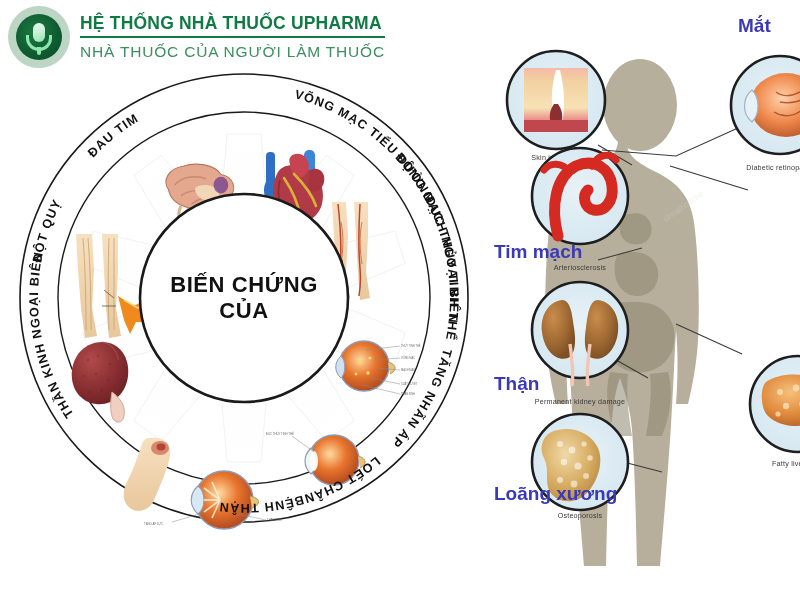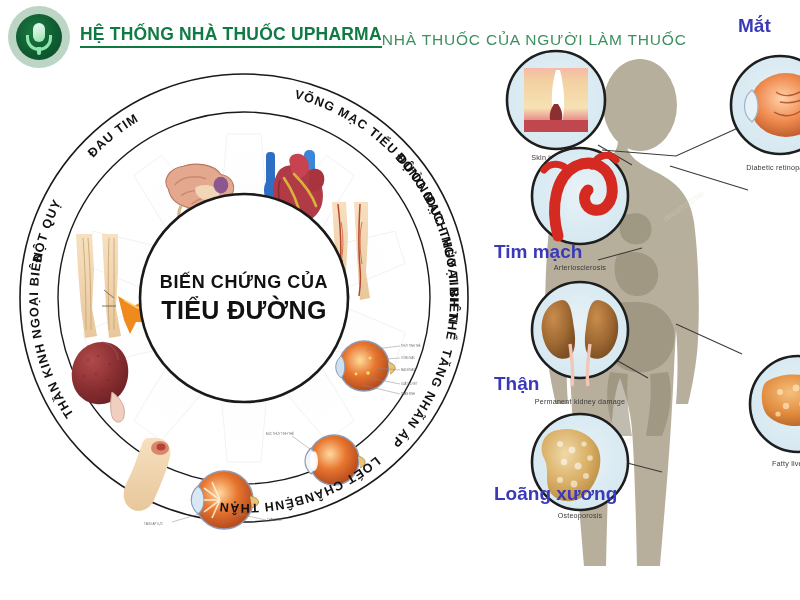--- a/index.html
+++ b/index.html
@@ -37,21 +37,21 @@
     border-radius:0 0 14px 14px;
     box-sizing:border-box;
   }
   .brand-logo .mortar .stem{
     position:absolute;left:11px;bottom:-4px;width:4px;height:8px;background:#8fe6ae;border-radius:0 0 2px 2px;
   }
   .brand-logo .mortar .pill{
     position:absolute;left:7px;top:0px;width:12px;height:19px;border-radius:6px;
     background:linear-gradient(160deg,#eafaf0 0%,#cdf0da 45%,#8fe6ae 100%);
   }
-  .brand-text{display:flex;line-height:1.0;}
+  .brand-text{display:flex;flex-direction:column;line-height:1.0;}
   .brand-title{
     font-size:17.5px;font-weight:bold;color:#0f7a43;letter-spacing:.2px;
     border-bottom:2px solid #0f7a43;padding-bottom:3px;white-space:nowrap;
   }
   .brand-sub{
     font-size:15.5px;color:#3c8f5f;letter-spacing:.8px;margin-top:6px;white-space:nowrap;
   }
 
   
   #wheel{
@@ -59,21 +59,21 @@
   }
   #wheel svg{position:absolute;left:0;top:0;}
   .wheel-label{
     font-family:"Liberation Sans", sans-serif;
     font-size:12.6px;font-weight:bold;fill:#111;letter-spacing:1.1px;
   }
   .center-box{
     position:absolute;left:50%;top:50%;transform:translate(-50%,-50%);
     width:196px;text-align:center;color:#111;
   }
-  .center-l1{font-size:18px;font-weight:bold;letter-spacing:.6px;}
+  .center-l1{font-size:22px;font-weight:bold;letter-spacing:.6px;}
   .center-l2{font-size:25px;font-weight:bold;letter-spacing:.4px;margin-top:3px;}
 
   
   #body-info{position:absolute;left:480px;top:0;width:320px;height:600px;}
   #body-info svg{position:absolute;left:0;top:0;}
   .vi-label{
     font-family:"Liberation Sans", sans-serif;
     font-weight:bold;font-size:19px;fill:#3a39b8;
   }
   .en-label{
@@ -356,21 +356,20 @@
           <path id="arcI" d="M 236,236 m -206,0 a 206,206 0 0 1 412,0" fill="none"></path>
           <text class="wheel-label">
             <textPath href="#arcI" startOffset="26%" text-anchor="middle">ĐỘT QUỴ</textPath>
           </text>
         </g>
       </g>
     </svg>
 
     <div class="center-box">
       <div class="center-l1">BIẾN CHỨNG CỦA</div>
-      <div class="center-l2">TIỂU ĐƯỜNG</div>
     </div>
   </div>
 
   <div id="body-info">
     <svg width="320" height="600" viewBox="0 0 320 600">
       <defs>
         <radialGradient id="bubbleBg" cx="50%" cy="45%" r="60%">
           <stop offset="0%" stop-color="#e8f2f7"></stop>
           <stop offset="100%" stop-color="#d4e7f0"></stop>
         </radialGradient>

